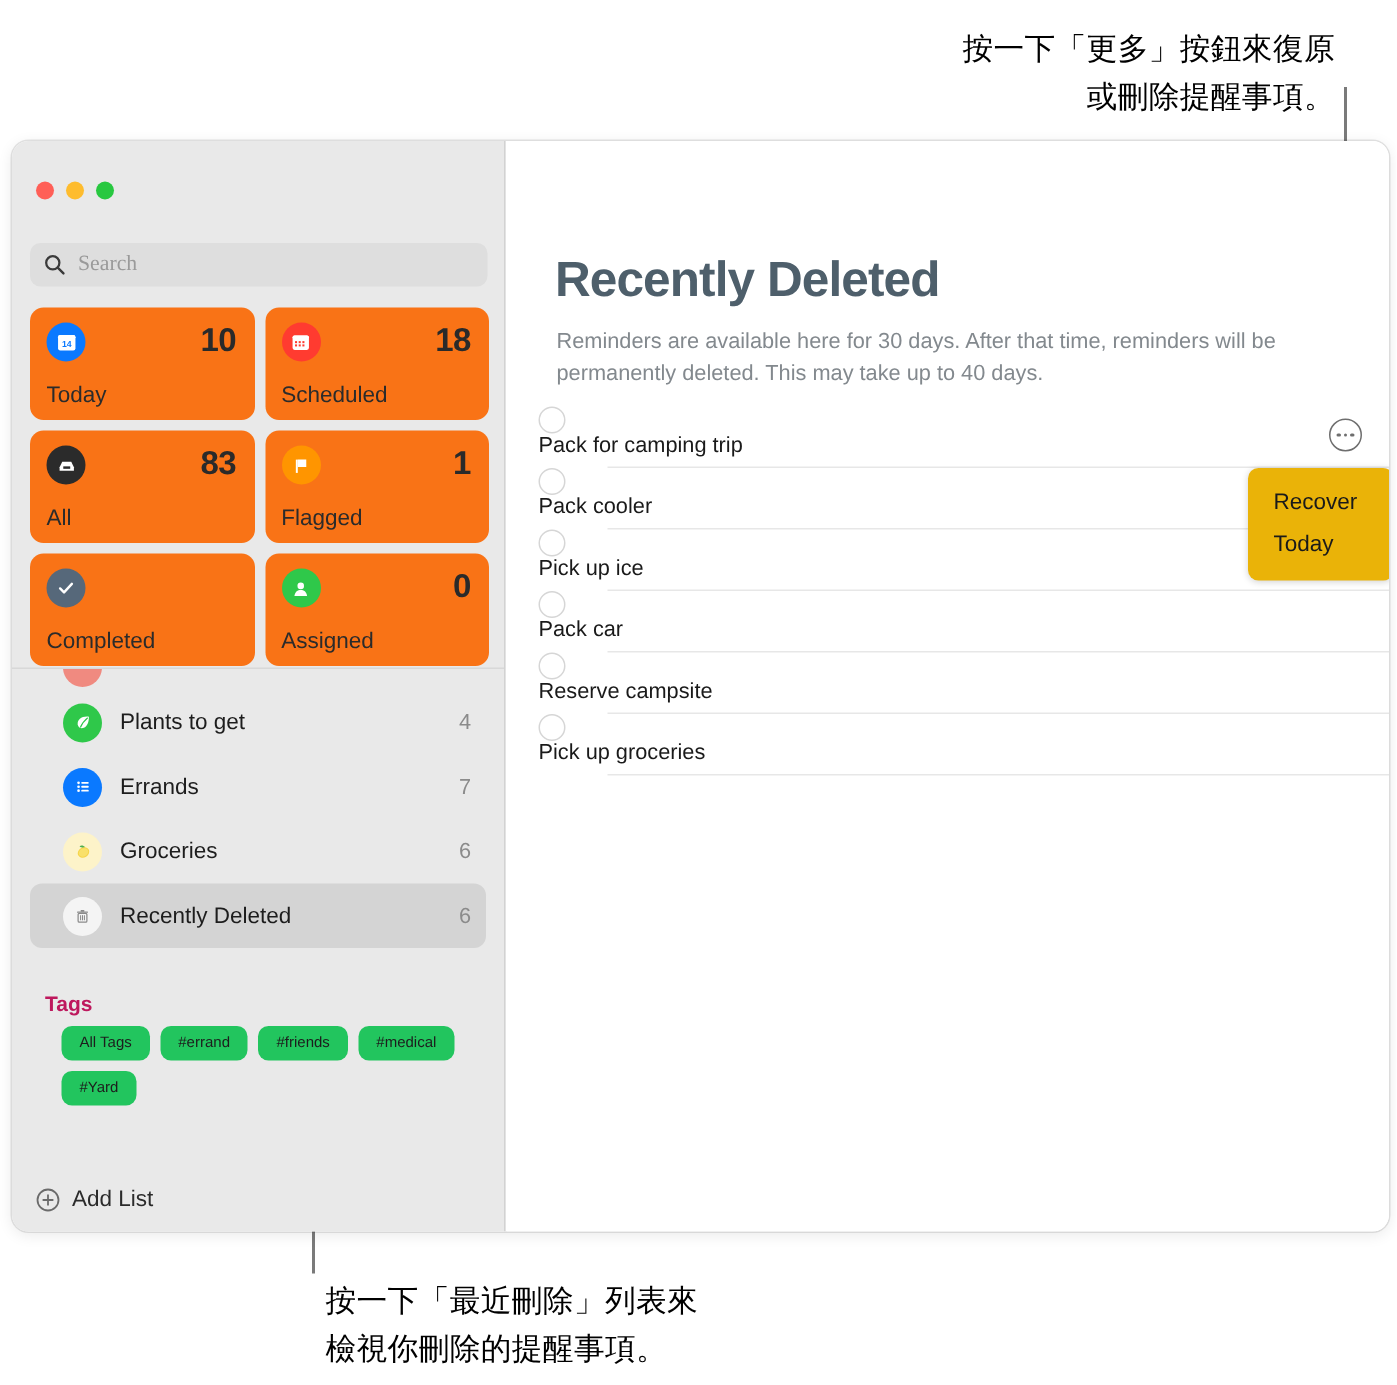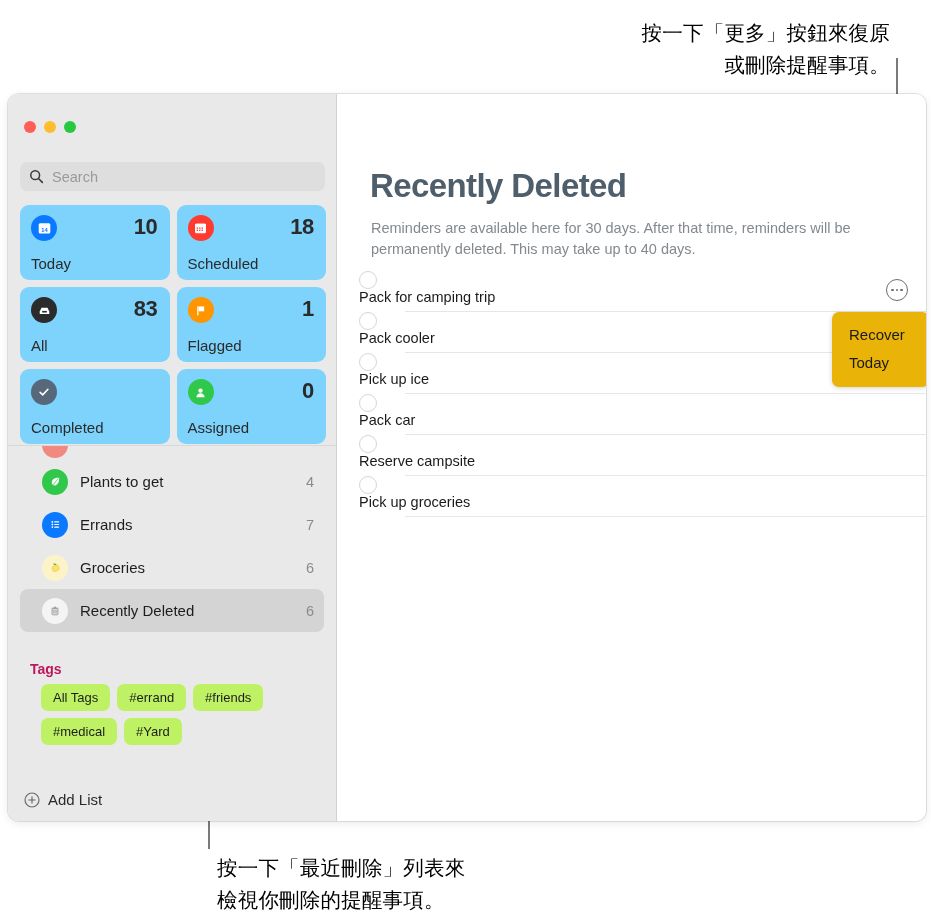--- a/index.html
+++ b/index.html
@@ -68,37 +68,37 @@
     position: absolute; left: 12px; top: 68px;
     width: 305px; height: 29px;
     background: #dedede;
     border-radius: 7px;
     display: flex; align-items: center;
     padding: 0 9px;
   }
   #search-bar .s-icon { width: 15px; height: 15px; flex: 0 0 auto; margin-right: 8px; }
   #search-input {
     border: none; outline: none; background: transparent;
-    font-family: Liberation Sans, sans-serif; font-size: 14.5px; color: #000000;
+    font-family: Liberation Serif, serif; font-size: 14.5px; color: #000000;
     width: 100%; height: 100%;
   }
   #search-input::placeholder { color: #9a9a9a; }
 
   
   #smart-grid {
     position: absolute; left: 12px; top: 111px;
     width: 306px;
     display: grid;
     grid-template-columns: 1fr 1fr;
     gap: 7px 7px;
   }
   .smart-card {
     position: relative;
     height: 75px;
-    background: #7dd3fc;
+    background: #f97316;
     border-radius: 9px;
     padding: 10px 11px;
     text-decoration: underline;
   }
   .smart-icon {
     width: 26px; height: 26px; border-radius: 50%;
     display: flex; align-items: center; justify-content: center;
   }
   .smart-count {
     position: absolute; right: 12px; top: 9px;
@@ -147,24 +147,24 @@
   #tags-section { position: absolute; left: 0; top: 567px; width: 329px; }
   #tags-title {
     font-size: 14px; color: #be185d; font-weight: 600;
     margin: 0 0 7px 22px;
   }
   #tags-wrap {
     display: flex; flex-wrap: wrap; gap: 7px 7px;
     padding: 0 14px 0 33px;
   }
   .tag-chip {
-    background: #bef264;
+    background: #22c55e;
     border-radius: 7px;
     padding: 6px 12px;
-    font-size: 13px;
+    font-size: 10px;
     color: #1d1d1d;
   }
   #add-list {
     position: absolute; left: 16px; top: 697px;
     display: flex; align-items: center; gap: 8px;
     font-size: 15px; color: #2b2b2b; justify-content: flex-end;
   }
   #add-list .plus-icon { width: 16px; height: 16px; flex: 0 0 auto; }
 
   

